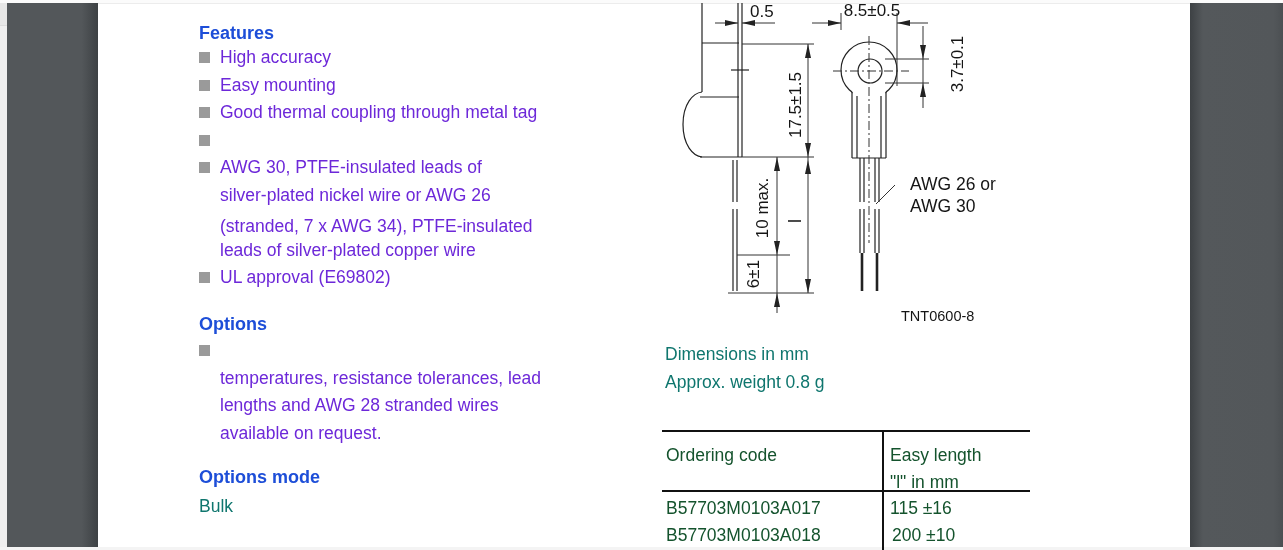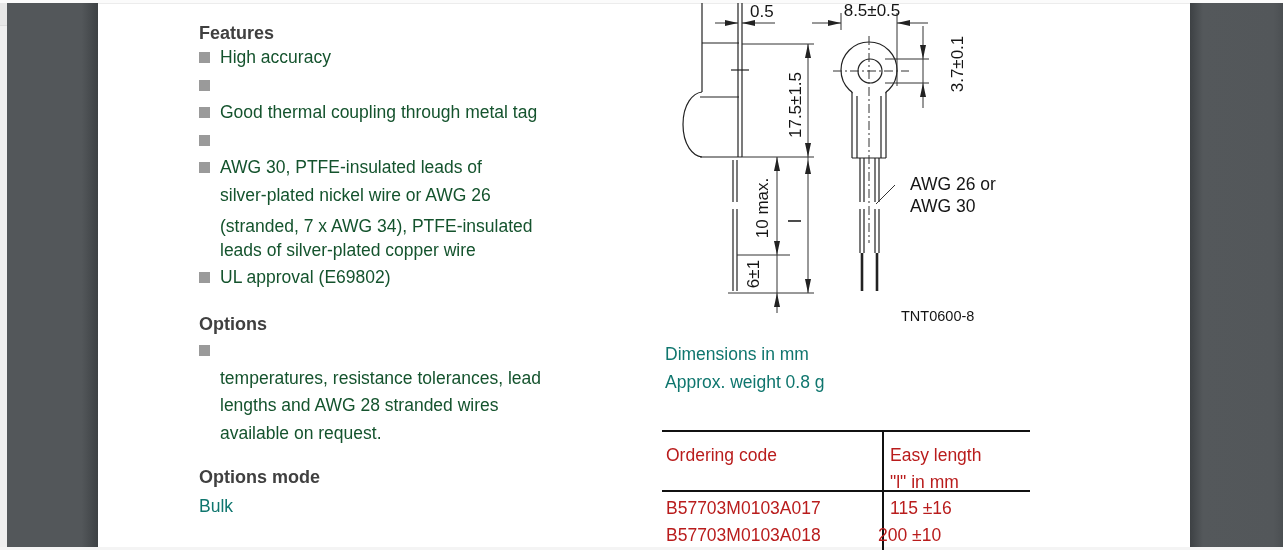--- a/index.html
+++ b/index.html
@@ -8,49 +8,50 @@
   
   .top-strip{left:0;top:0;width:1283px;height:3px;background:#fbfbfb;border-bottom:1px solid #ececec;}
   .left-edge{left:0;top:3px;width:7px;height:547px;background:#efefef;}
   .left-edge-top{left:0;top:3px;width:7px;height:22px;background:#e7e7e7;border-bottom:1px solid #dcdcdc;}
   .panel-left{left:7px;top:3px;width:91px;height:544px;
       background:linear-gradient(to right,#53575a 0%,#53575a 82%,#3d4144 100%);}
   .panel-right{left:1190px;top:3px;width:93px;height:544px;
       background:linear-gradient(to right,#3d4144 0%,#54585b 14%,#53575a 90%,#4b4f52 100%);}
   .bottom-strip{left:0;top:547px;width:1283px;height:3px;background:#f4f4f4;}
   
-  .h{font-size:18px;font-weight:bold;color:#404040;line-height:27px;text-align:right;}
-  .li{display:flex;font-size:17.5px;color:#14532d;line-height:27.5px;width:480px;}
+  .h{font-size:18px;font-weight:bold;color:#1d4ed8;line-height:27px;text-align:right;}
+  .li{display:flex;font-size:17.5px;color:#6d28d9;line-height:27.5px;width:480px;}
   .bullet{width:11px;height:11px;background:#9a9a9a;margin:8px 10px 0 0;flex:none;}
   .body-text{font-size:17.5px;color:#0f766e;line-height:28px;}
   
   .otable{left:662px;top:430px;width:368px;height:120px;border-top:2px solid #111;}
   .otable .vdiv{left:220px;top:0;width:2px;height:120px;background:#111;}
   .otable .hsep{left:0;top:58px;width:368px;height:2px;background:#111;}
-  .tcell{position:absolute;font-size:17.5px;color:#b91c1c;line-height:27px;white-space:nowrap;}
+  .tcell{position:absolute;font-size:17.5px;color:#14532d;line-height:27px;white-space:nowrap;}
   svg text{font-family:"Liberation Sans", sans-serif;fill:#151515;}
 </style>
 </head>
 <body>
 
 <div class="abs top-strip"></div>
 <div class="abs left-edge"></div>
 <div class="abs left-edge-top"></div>
 <div class="abs panel-left"></div>
 <div class="abs panel-right"></div>
 <div class="abs bottom-strip"></div>
 
 <div class="abs h" style="left:199px;top:20px">Features</div>
 
 <div class="abs li" style="left:199px;top:44px">
     <span class="bullet"></span>
     <span>High accuracy</span>
   </div>
 <div class="abs li" style="left:199px;top:72px">
     <span class="bullet"></span>
+    <span>Easy mounting</span>
   </div>
 <div class="abs li" style="left:199px;top:99px">
     <span class="bullet"></span>
     <span>Good thermal coupling through metal tag</span>
   </div>
 <div class="abs li" style="left:199px;top:127px">
     <span class="bullet"></span>
   </div>
 <div class="abs li" style="left:199px;top:154px">
     <span class="bullet"></span>
@@ -188,14 +189,14 @@
 
 <div class="abs otable">
   <div class="abs vdiv"></div>
   <div class="abs hsep"></div>
   <div class="tcell" style="left:4px;top:10px">Ordering code</div>
   <div class="tcell" style="left:228px;top:10px">Easy length</div>
   <div class="tcell" style="left:228px;top:37px">"l" in mm</div>
   <div class="tcell" style="left:4px;top:63px">B57703M0103A017</div>
   <div class="tcell" style="left:228px;top:63px">115 ±16</div>
   <div class="tcell" style="left:4px;top:90px">B57703M0103A018</div>
-  <div class="tcell" style="left:216px;top:90px">200 ±10</div>
+  <div class="tcell" style="left:230px;top:90px">200 ±10</div>
 </div>
 
 </body></html>

